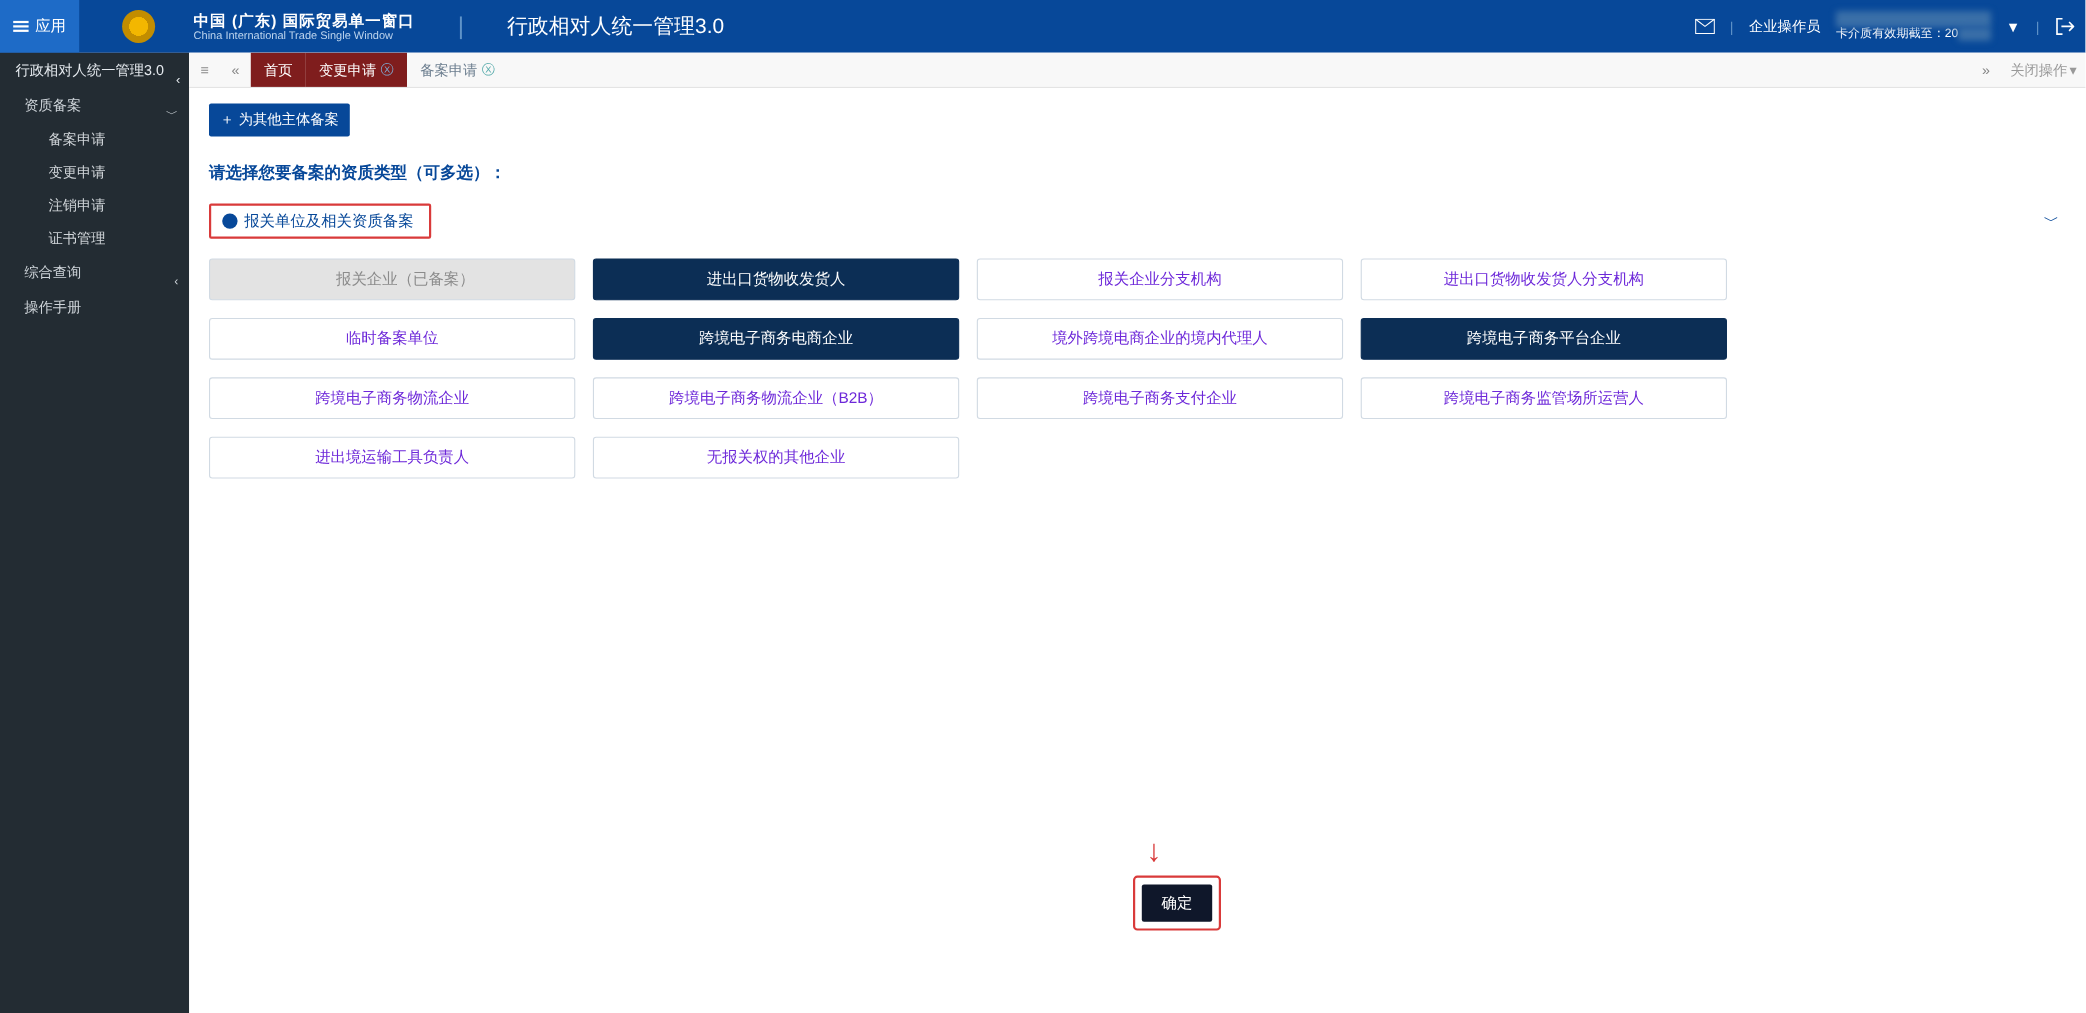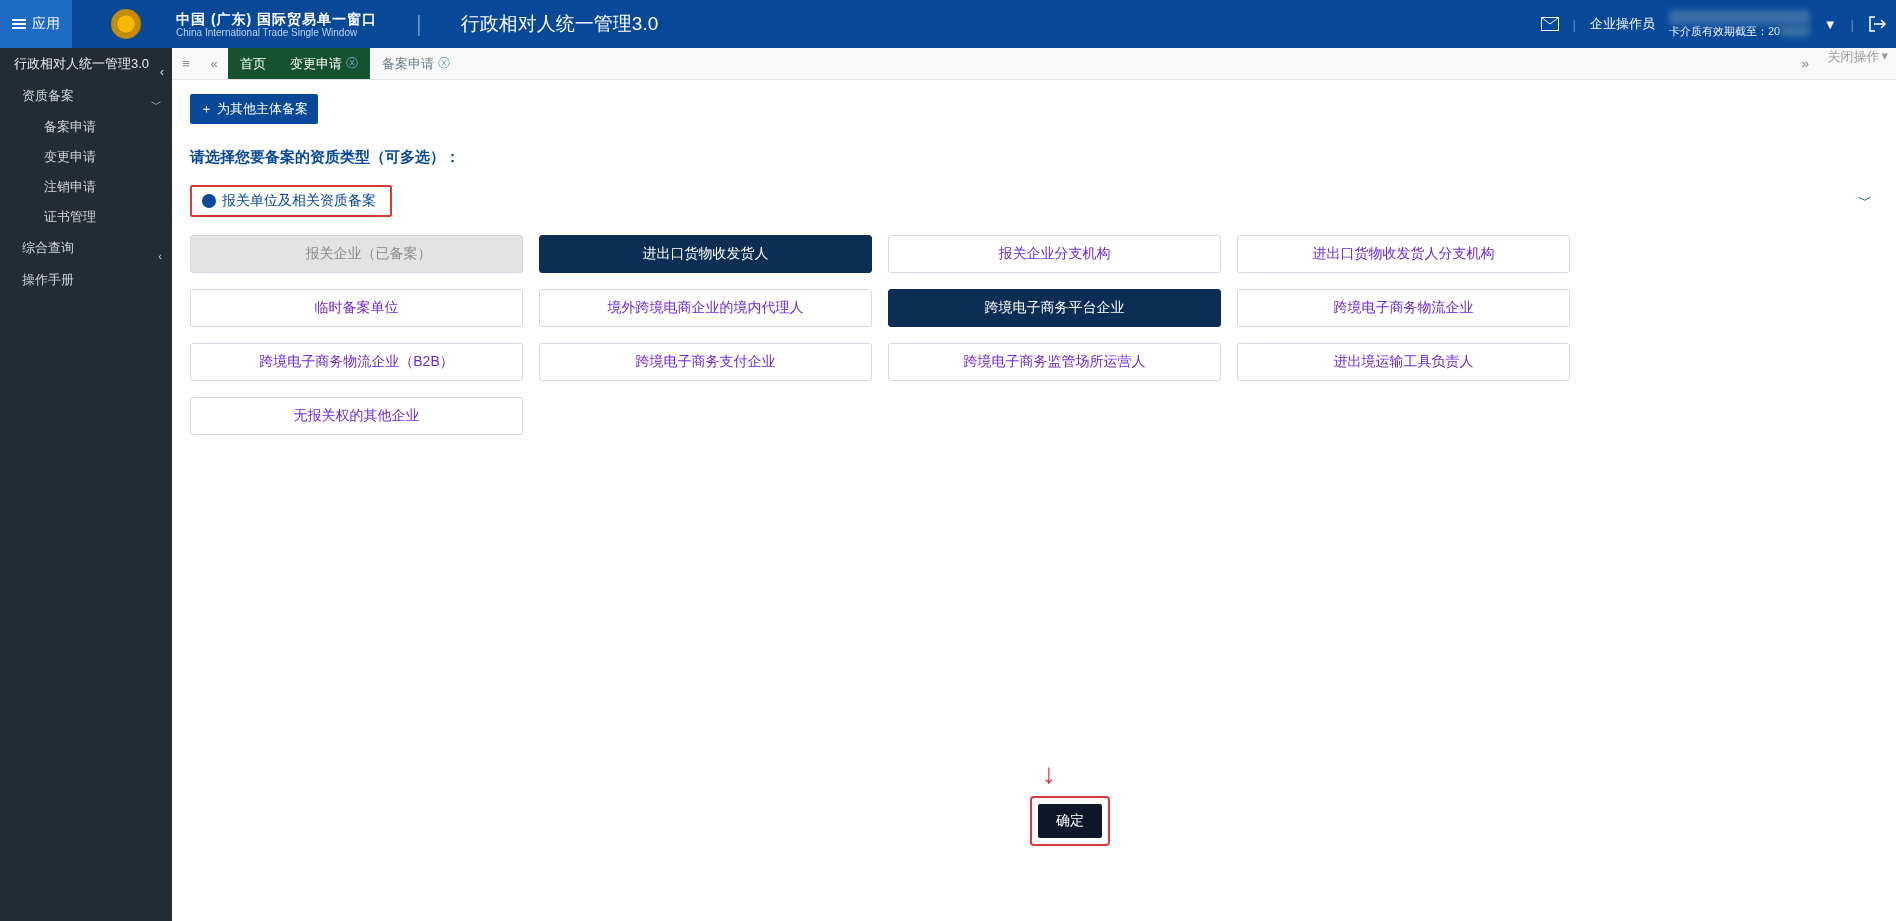--- a/index.html
+++ b/index.html
@@ -75,26 +75,26 @@
   }
 
   
   .main { flex:1; display:flex; flex-direction:column; min-width:0; background:#fff;}
   .tabbar {
     height:32px; background:#f8f8f8; border-bottom:1px solid #e4e4e4;
     display:flex; align-items:stretch;
   }
   .tab-ctrl { width:28px; display:flex; align-items:center; justify-content:center; color:#888; cursor:pointer;}
   .tab { display:flex; align-items:center; padding:0 12px; font-size:13px; cursor:pointer; gap:4px;}
-  .tab.dark { background:#14532d; color:#fff; }
+  .tab.dark { background:#7f1d1d; color:#fff; }
   .tab.light { color:#6b7d8e;}
   .tab .close { color:#7fa9d0; font-size:12px;}
   .tab .close.teal { color:#5aa; }
   .tabbar .spacer { flex:1;}
-  .close-ops { display:flex; padding:0 8px; color:#999; font-size:13px; cursor:pointer;}
+  .close-ops { display:flex; align-items:center; padding:0 8px; color:#999; font-size:13px; cursor:pointer;}
 
   
   .content { flex:1; overflow:auto; padding:14px 18px;}
   .top-action-btn {
     background:#074899; color:#fff; border:none; padding:6px 10px;
     font-size:13px; border-radius:2px; cursor:pointer; display:inline-flex; align-items:center; gap:4px;
   }
   .section-title { color:#074899; font-size:15px; font-weight:bold; margin:24px 0 18px; }
 
   .category-row { display:flex; align-items:center; margin-bottom:18px;}
@@ -230,20 +230,21 @@
         </div>
         <span class="collapse-icon">﹀</span>
       </div>
 
       <div class="option-grid" id="opt-grid">
           <div class="opt disabled">报关企业（已备案）</div>
           <div class="opt selected">进出口货物收发货人</div>
           <div class="opt">报关企业分支机构</div>
           <div class="opt">进出口货物收发货人分支机构</div>
           <div class="opt">临时备案单位</div>
+          <div class="opt selected">跨境电子商务电商企业</div>
           <div class="opt">境外跨境电商企业的境内代理人</div>
           <div class="opt selected">跨境电子商务平台企业</div>
           <div class="opt">跨境电子商务物流企业</div>
           <div class="opt">跨境电子商务物流企业（B2B）</div>
           <div class="opt">跨境电子商务支付企业</div>
           <div class="opt">跨境电子商务监管场所运营人</div>
           <div class="opt">进出境运输工具负责人</div>
           <div class="opt">无报关权的其他企业</div>
         </div>
 

